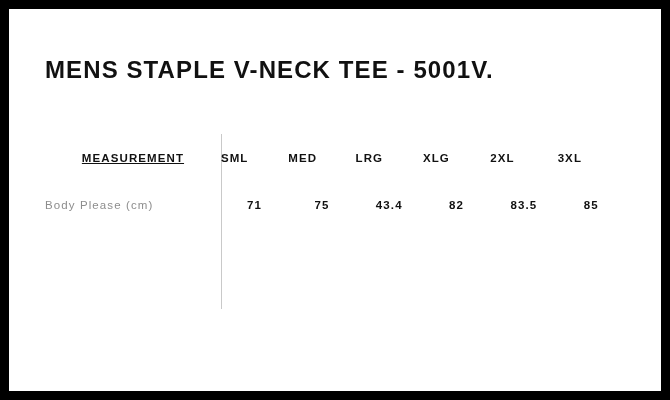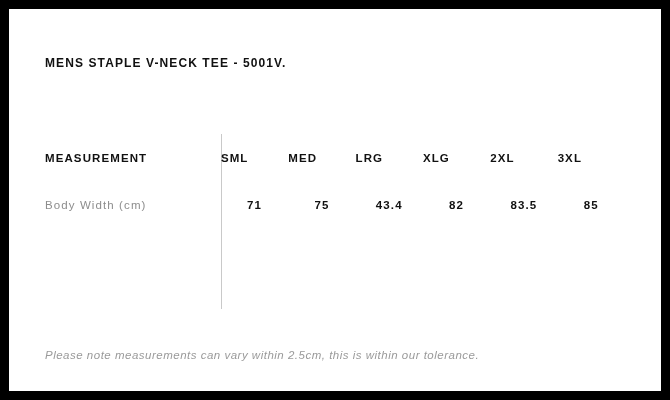--- a/index.html
+++ b/index.html
@@ -24,21 +24,21 @@
     top: 9px;
     width: 652px;
     height: 382px;
     background: #ffffff;
     box-sizing: border-box;
   }
   .title {
     position: absolute;
     left: 36px;
     top: 47px;
-    font-size: 12px;
+    font-size: 24px;
     font-weight: bold;
     letter-spacing: 1.1px;
     color: #111111;
     white-space: nowrap;
   }
   .table-wrap {
     position: absolute;
     left: 36px;
     top: 125px;
     width: 580px;
@@ -51,26 +51,27 @@
   table.size-table th,
   table.size-table td {
     padding: 0;
     margin: 0;
     font-size: 11.5px;
     letter-spacing: 1.1px;
     height: 47px;
     vertical-align: middle;
   }
   th.measure-head {
-    text-align: left;
+    text-align: center;
     width: 175px;
     font-weight: bold;
     color: #111111;
     letter-spacing: 1.3px;
     padding-left: 1px;
+    text-decoration: underline;
   }
   th.size-head {
     width: 67px;
     text-align: left;
     font-weight: bold;
     color: #111111;
     letter-spacing: 1.3px;
   }
   td.row-label {
     text-align: left;
@@ -125,28 +126,27 @@
             <th class="size-head">SML</th>
             <th class="size-head">MED</th>
             <th class="size-head">LRG</th>
             <th class="size-head">XLG</th>
             <th class="size-head">2XL</th>
             <th class="size-head">3XL</th>
           </tr>
         </thead>
         <tbody>
           <tr>
-            <td class="row-label">Body Width (cm)</td>
+            <td class="row-label">Body Please (cm)</td>
             <td class="cell-value">71</td>
             <td class="cell-value">75</td>
             <td class="cell-value">43.4</td>
             <td class="cell-value">82</td>
             <td class="cell-value">83.5</td>
             <td class="cell-value">85</td>
           </tr>
         </tbody>
       </table>
     </div>
 
-    <div class="note">Please note measurements can vary within 2.5cm, this is within our tolerance.</div>
 
   </div>
 </div>
 
 </body></html>

